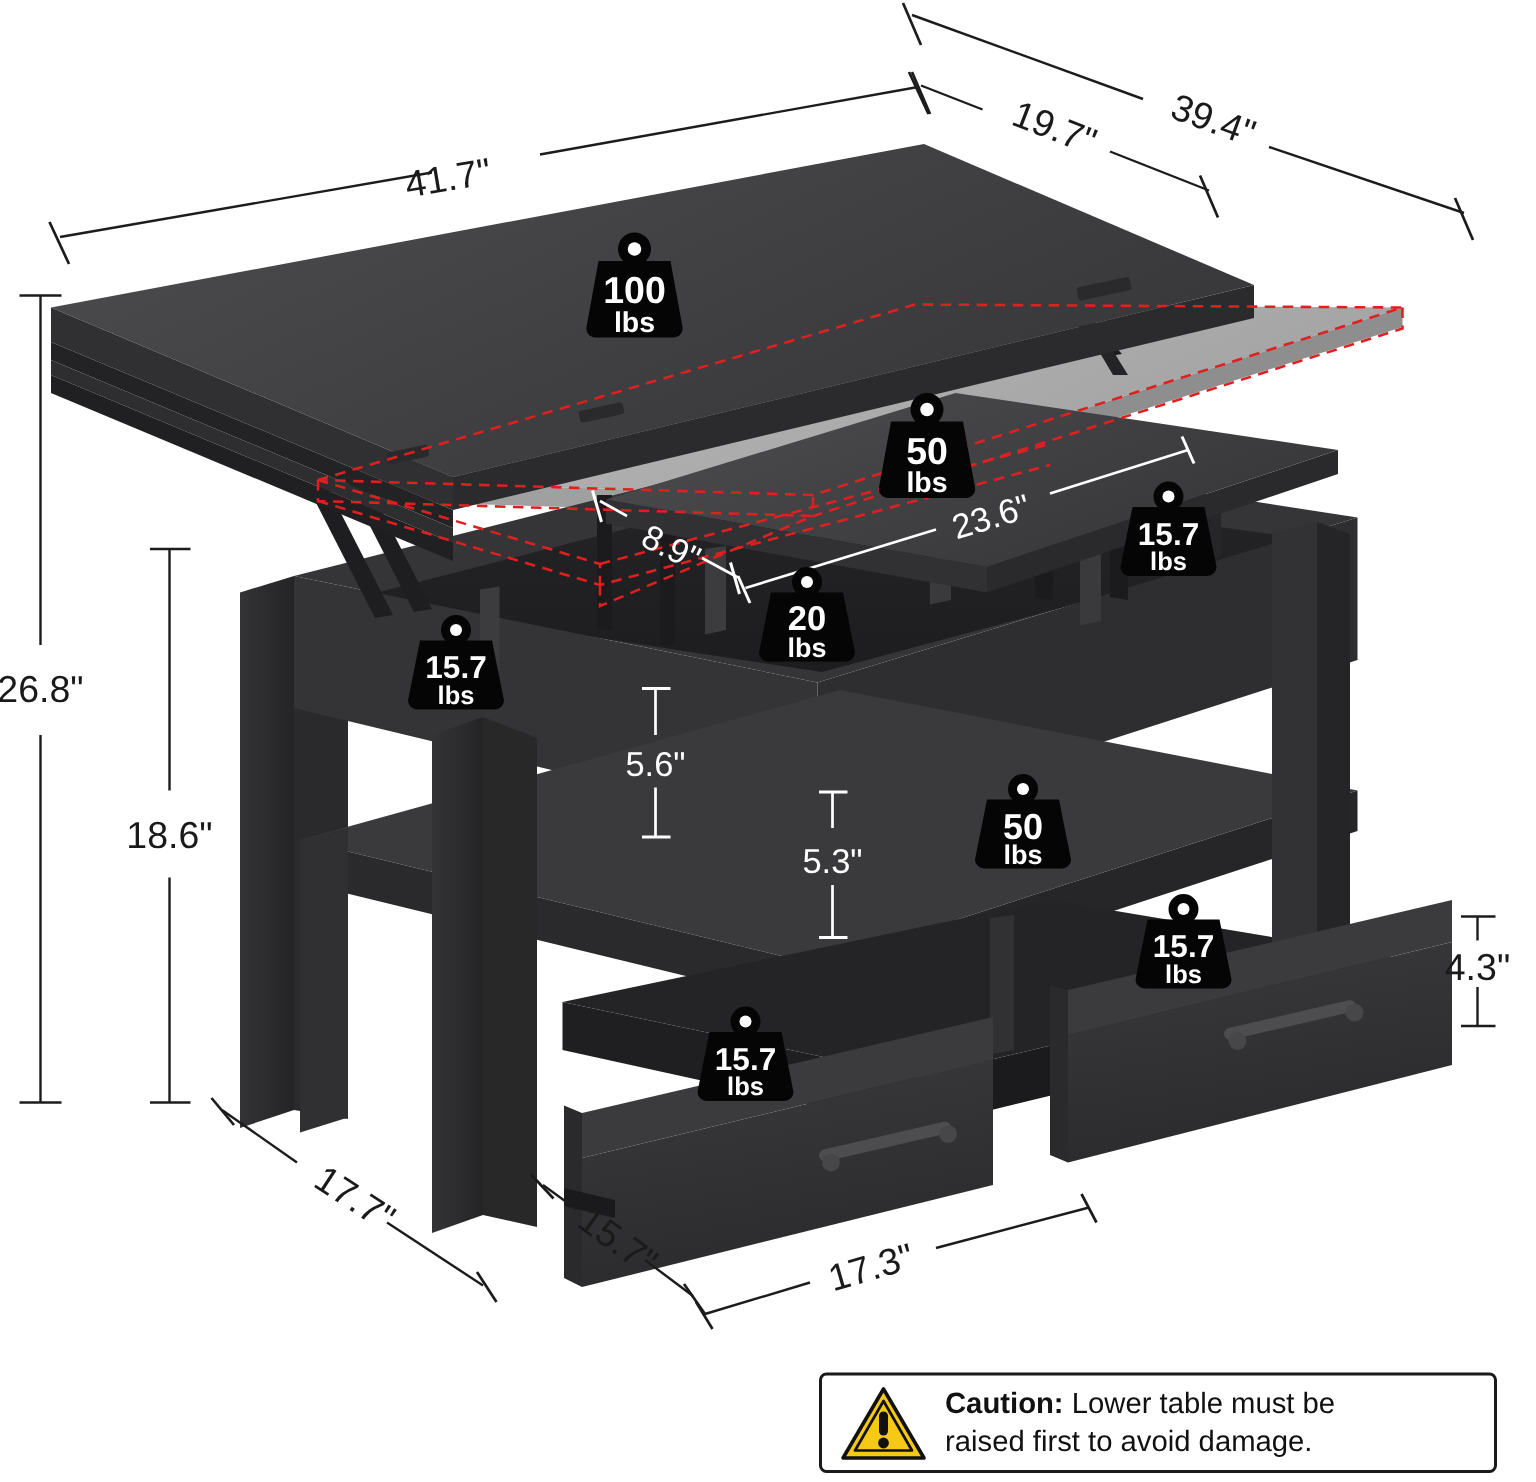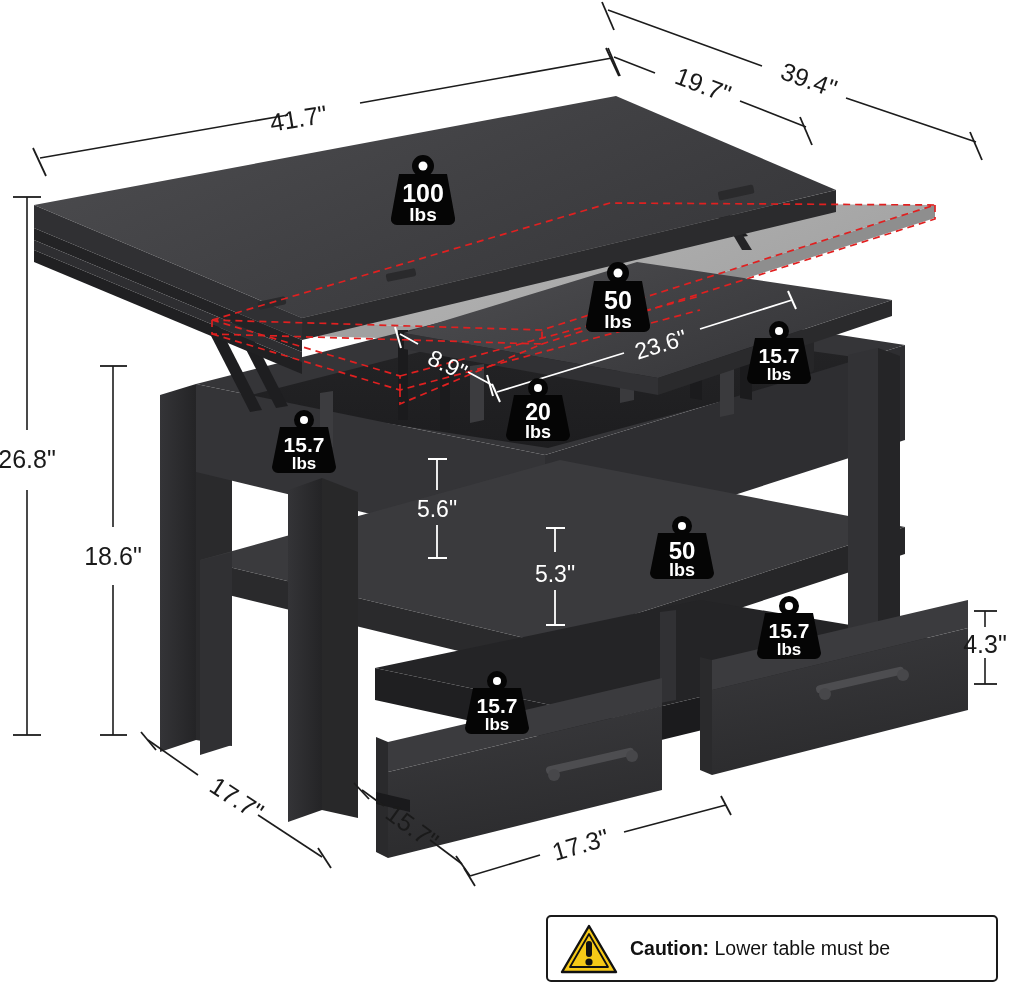--- a/index.html
+++ b/index.html
@@ -435,16 +435,17 @@
 
   <div id="caution-box">
     <svg id="caution-icon" width="58" height="52" viewBox="0 0 58 52">
       <path d="M29,3 L56,49 L2,49 Z" fill="#f6c917" stroke="#111111" stroke-width="2.4" stroke-linejoin="round"></path>
       <path d="M29,11 L48,44 L10,44 Z" fill="none" stroke="#111111" stroke-width="1.8" stroke-linejoin="round"></path>
       <rect x="26" y="18" width="6" height="16" rx="3" fill="#111111"></rect>
       <circle cx="29" cy="39" r="3.6" fill="#111111"></circle>
     </svg>
     <div id="caution-text">
       <span class="strong">Caution:</span><span> Lower table must be</span><br>
+      <span>raised first to avoid damage.</span>
     </div>
   </div>
 
 </div>
 
 </body></html>

